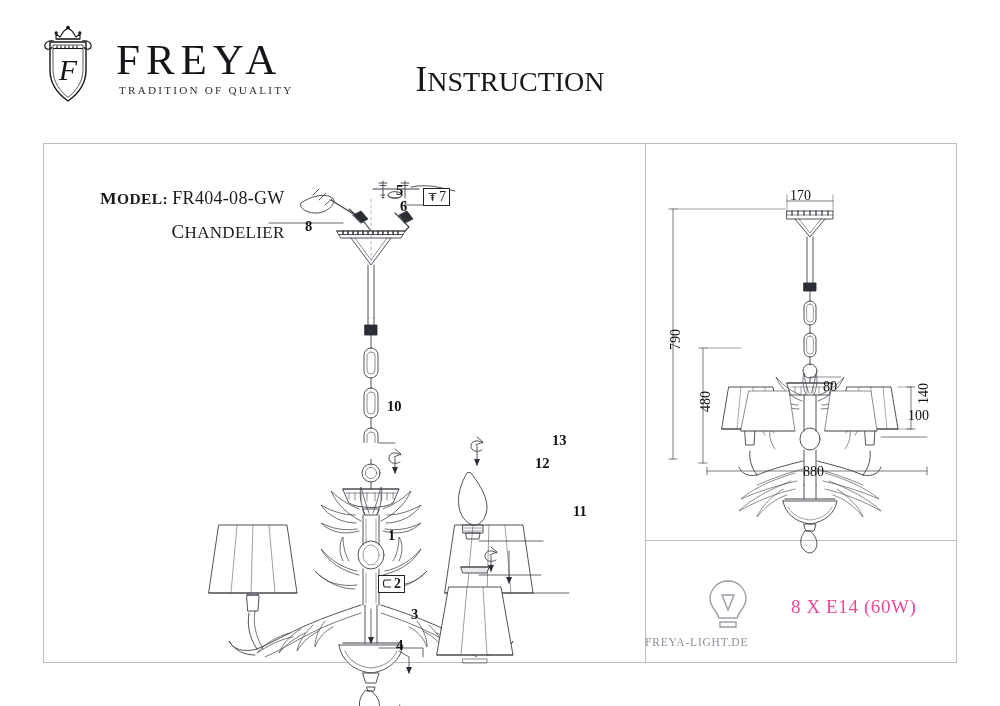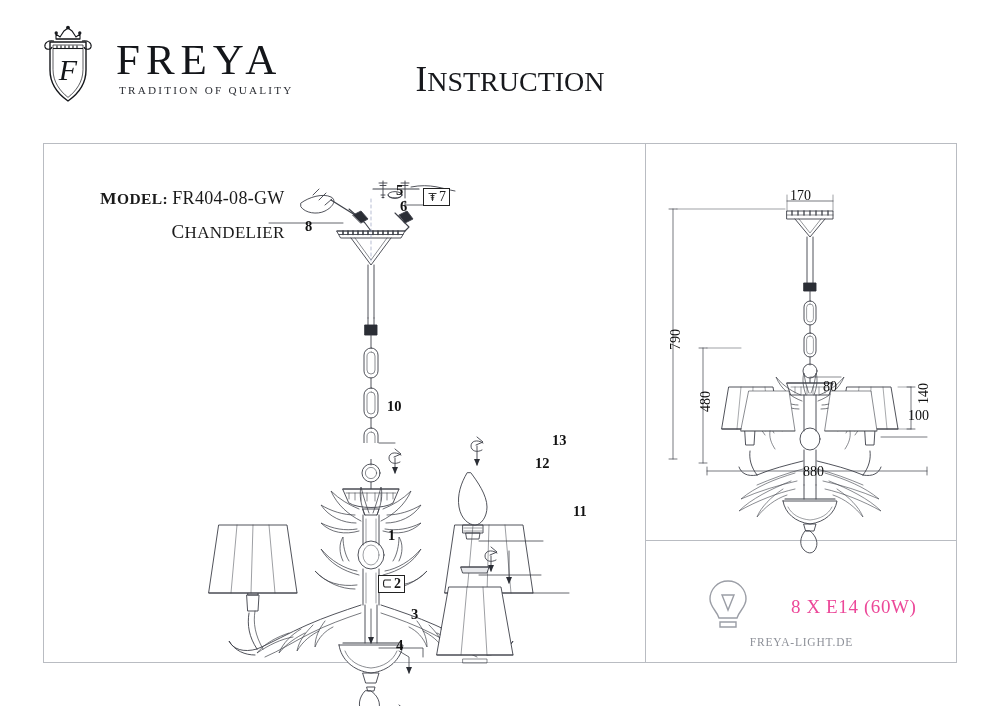--- a/index.html
+++ b/index.html
@@ -49,21 +49,21 @@
   .lbl{position:absolute;font-family:"Liberation Serif", serif;font-size:14.5px;color:#111;}
   .lbl.b{font-weight:600;}
   .boxlbl{position:absolute;border:1px solid #222;padding:0 3px;font-size:14px;background:#fff;}
   .dim{position:absolute;font-family:"Liberation Serif", serif;font-size:14px;color:#111;}
   .dim.v{transform:rotate(-90deg);transform-origin:left top;white-space:nowrap;}
 
   
   .spec{position:absolute;left:645px;top:540px;width:312px;height:123px;}
   .spec-inner{position:absolute;left:60px;top:38px;display:flex;align-items:center;}
   .spec-text{font-size:19px;letter-spacing:.6px;color:#ec4899;margin-left:40px;}
-  .site{position:absolute;left:0;top:96px;width:313px;text-align:center;
+  .site{position:absolute;left:0;top:96px;width:313px;text-align:left;
         font-size:11.5px;letter-spacing:.8px;color:#8d9098;}
   svg{display:block;overflow:visible;}
 </style>
 </head>
 <body>
 
 <div class="page">
 
   <div class="header">
 

